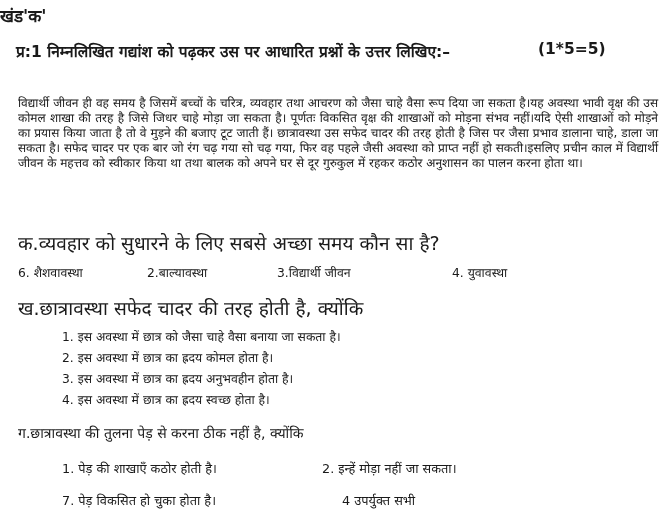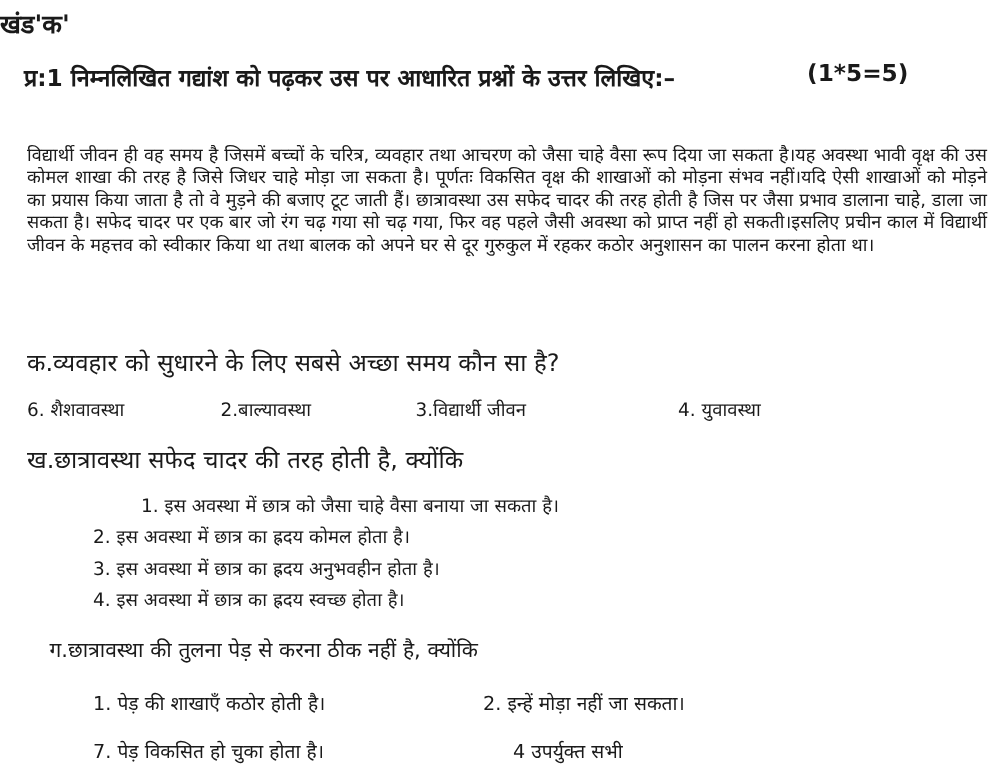--- a/index.html
+++ b/index.html
@@ -2,21 +2,21 @@
 <html><head>
 <meta charset="utf-8">
 <style>
   html, body { margin: 0; padding: 0; background: #ffffff; }
   body { width: 669px; height: 516px; overflow: hidden; position: relative; color: #1a1a1a; font-family: "DejaVu Sans", sans-serif; }
   .abs { position: absolute; white-space: nowrap; }
   .title { left: 0; width: 669px; top: 4px; text-align: left; font-size: 17px; font-weight: bold; }
   .qhead { left: 16px; top: 40px; font-size: 15.5px; font-weight: bold; }
   .marks { left: 538px; top: 40px; font-size: 15.5px; font-weight: bold; }
   .para { left: 18px; top: 96px; width: 640px; font-size: 12px; line-height: 15px; text-align: justify; white-space: normal; }
-  .q { font-size: 16px; }
+  .q { font-size: 19px; }
   .opt { font-size: 12.3px; }
   .qg { font-size: 14px; }
   .optg { font-size: 12.8px; }
 </style>
 </head>
 <body>
 
 <div class="abs title">खंड'क'</div>
 
 <div class="abs qhead">प्र:1 निम्नलिखित गद्यांश को पढ़कर उस पर आधारित प्रश्नों के उत्तर लिखिए:–</div>
@@ -24,22 +24,22 @@
 
 <div class="abs para">विद्यार्थी जीवन ही वह समय है जिसमें बच्चों के चरित्र, व्यवहार तथा आचरण को जैसा चाहे वैसा रूप दिया जा सकता है।यह अवस्था भावी वृक्ष की उस कोमल शाखा की तरह है जिसे जिधर चाहे मोड़ा जा सकता है। पूर्णतः विकसित वृक्ष की शाखाओं को मोड़ना संभव नहीं।यदि ऐसी शाखाओं को मोड़ने का प्रयास किया जाता है तो वे मुड़ने की बजाए टूट जाती हैं। छात्रावस्था उस सफेद चादर की तरह होती है जिस पर जैसा प्रभाव डालाना चाहे, डाला जा सकता है। सफेद चादर पर एक बार जो रंग चढ़ गया सो चढ़ गया,  फिर वह पहले जैसी अवस्था को प्राप्त नहीं हो सकती।इसलिए प्रचीन काल में विद्यार्थी जीवन के महत्तव को स्वीकार किया था तथा बालक को अपने घर से दूर गुरुकुल में रहकर कठोर अनुशासन का पालन करना होता था।</div>
 
 <div class="abs q" style="left:18px; top:230px;">क.व्यवहार को सुधारने के लिए सबसे अच्छा समय कौन सा है?</div>
 <div class="abs opt" style="left:18px; top:264px;">6. शैशवावस्था</div>
 <div class="abs opt" style="left:147px; top:264px;">2.बाल्यावस्था</div>
 <div class="abs opt" style="left:277px; top:264px;">3.विद्यार्थी जीवन</div>
 <div class="abs opt" style="left:452px; top:264px;">4. युवावस्था</div>
 
 <div class="abs q" style="left:18px; top:295px;">ख.छात्रावस्था सफेद चादर की तरह होती है, क्योंकि</div>
-<div class="abs opt" style="left:62px; top:328px;margin-left:32px;">1.   इस अवस्था में छात्र को जैसा चाहे वैसा बनाया जा सकता है।</div>
+<div class="abs opt" style="left:62px; top:328px;">1.   इस अवस्था में छात्र को जैसा चाहे वैसा बनाया जा सकता है।</div>
 <div class="abs opt" style="left:62px; top:349px;text-align:center;">2.   इस अवस्था में छात्र का ह्रदय कोमल होता है।</div>
 <div class="abs opt" style="left:62px; top:370px;">3.   इस अवस्था में छात्र का ह्रदय अनुभवहीन होता है।</div>
 <div class="abs opt" style="left:62px; top:391px;">4.   इस अवस्था में छात्र का ह्रदय स्वच्छ होता है।</div>
 
-<div class="abs qg" style="left:18px; top:423px;margin-left:15px;">ग.छात्रावस्था की तुलना पेड़ से करना ठीक नहीं है, क्योंकि</div>
+<div class="abs qg" style="left:18px; top:423px;">ग.छात्रावस्था की तुलना पेड़ से करना ठीक नहीं है, क्योंकि</div>
 <div class="abs optg" style="left:62px; top:459px;">1. पेड़ की शाखाएँ कठोर होती है।</div>
 <div class="abs optg" style="left:322px; top:459px;">2. इन्हें मोड़ा नहीं जा सकता।</div>
 <div class="abs optg" style="left:62px; top:491px;">7. पेड़ विकसित हो चुका होता है।</div>
 <div class="abs optg" style="left:322px; top:491px;margin-left:20px;">4 उपर्युक्त सभी</div>
 
 </body></html>

